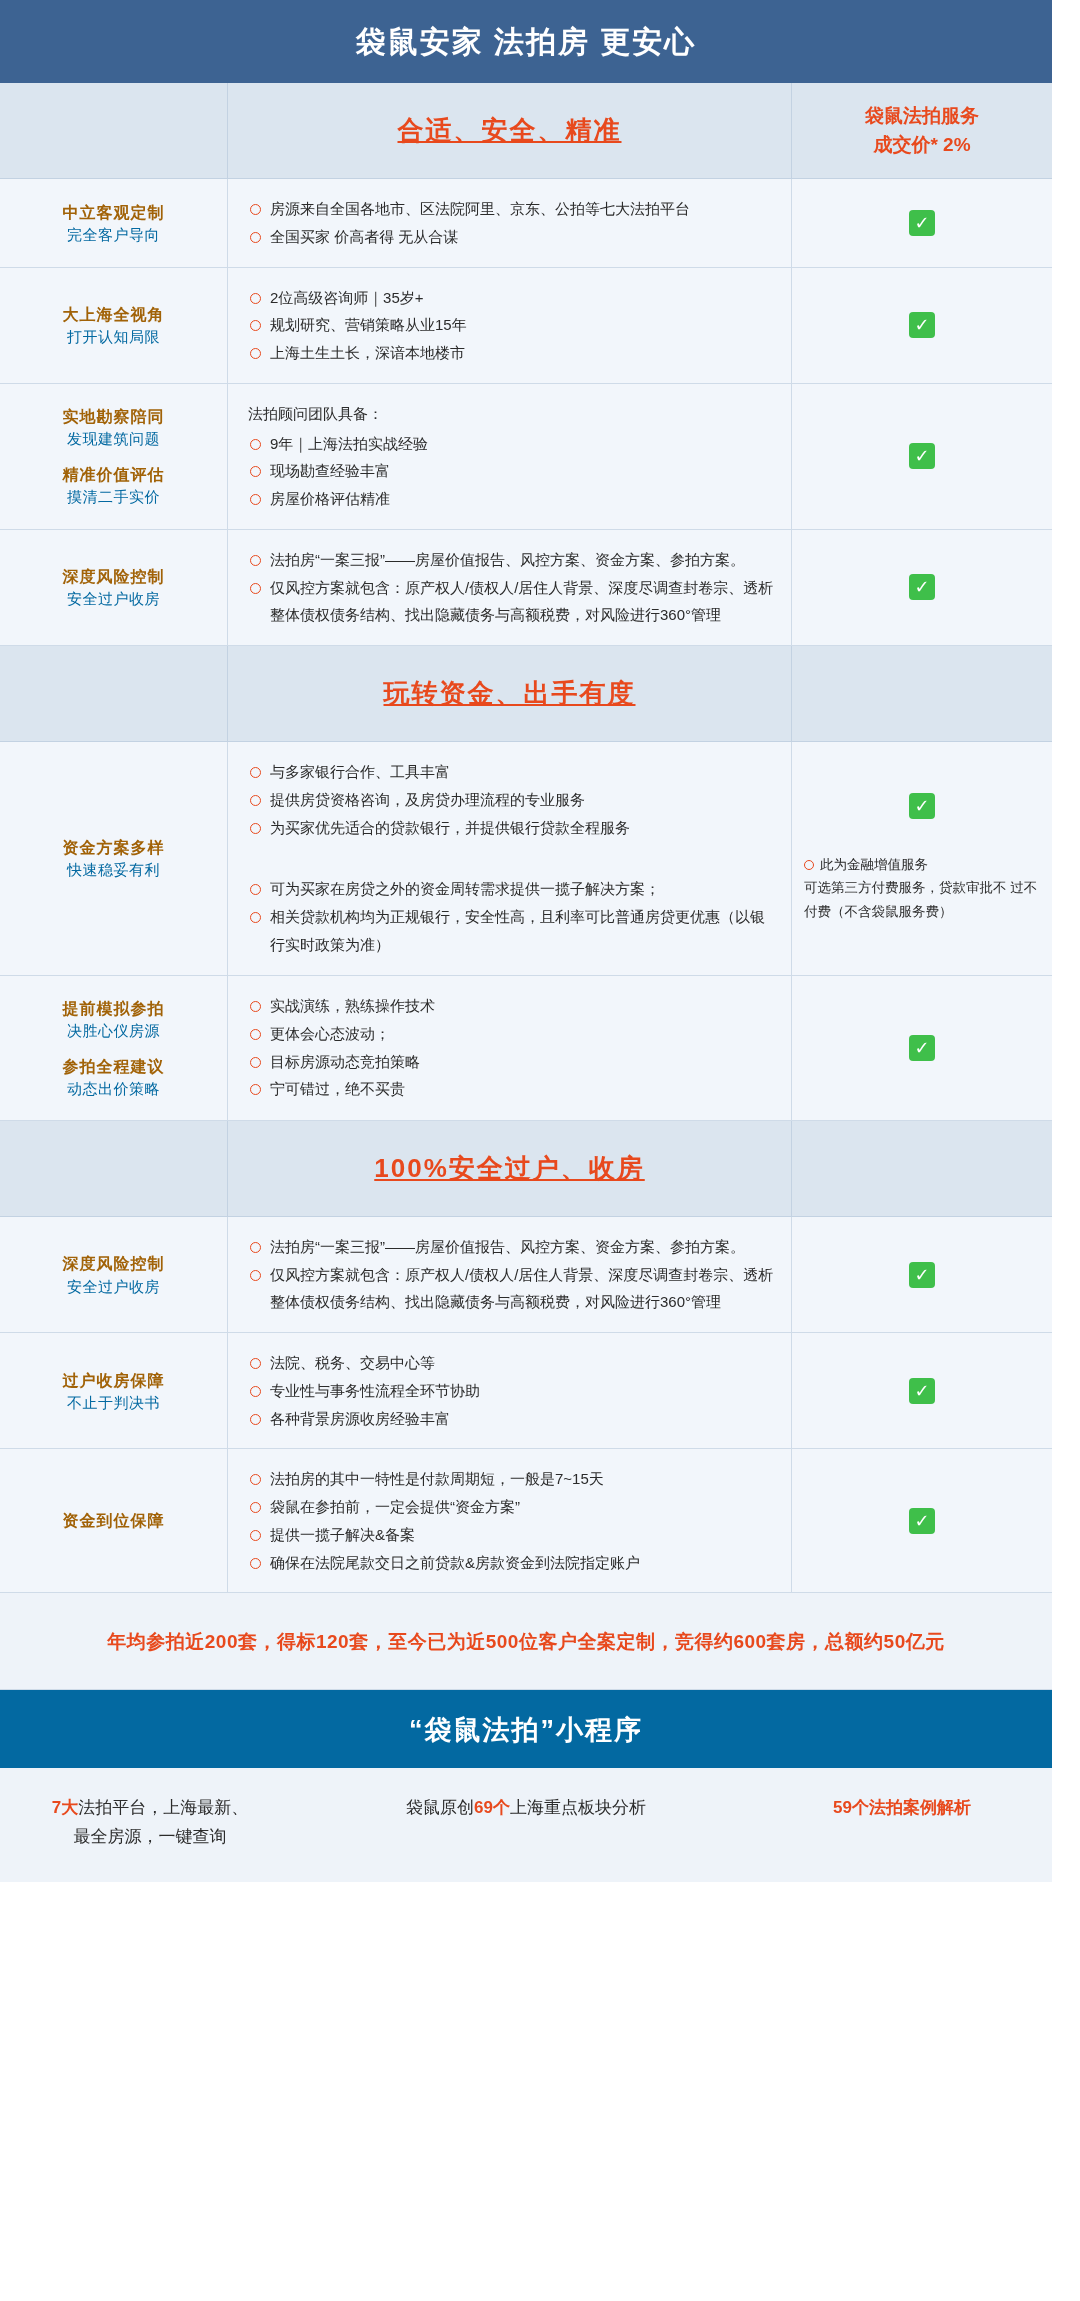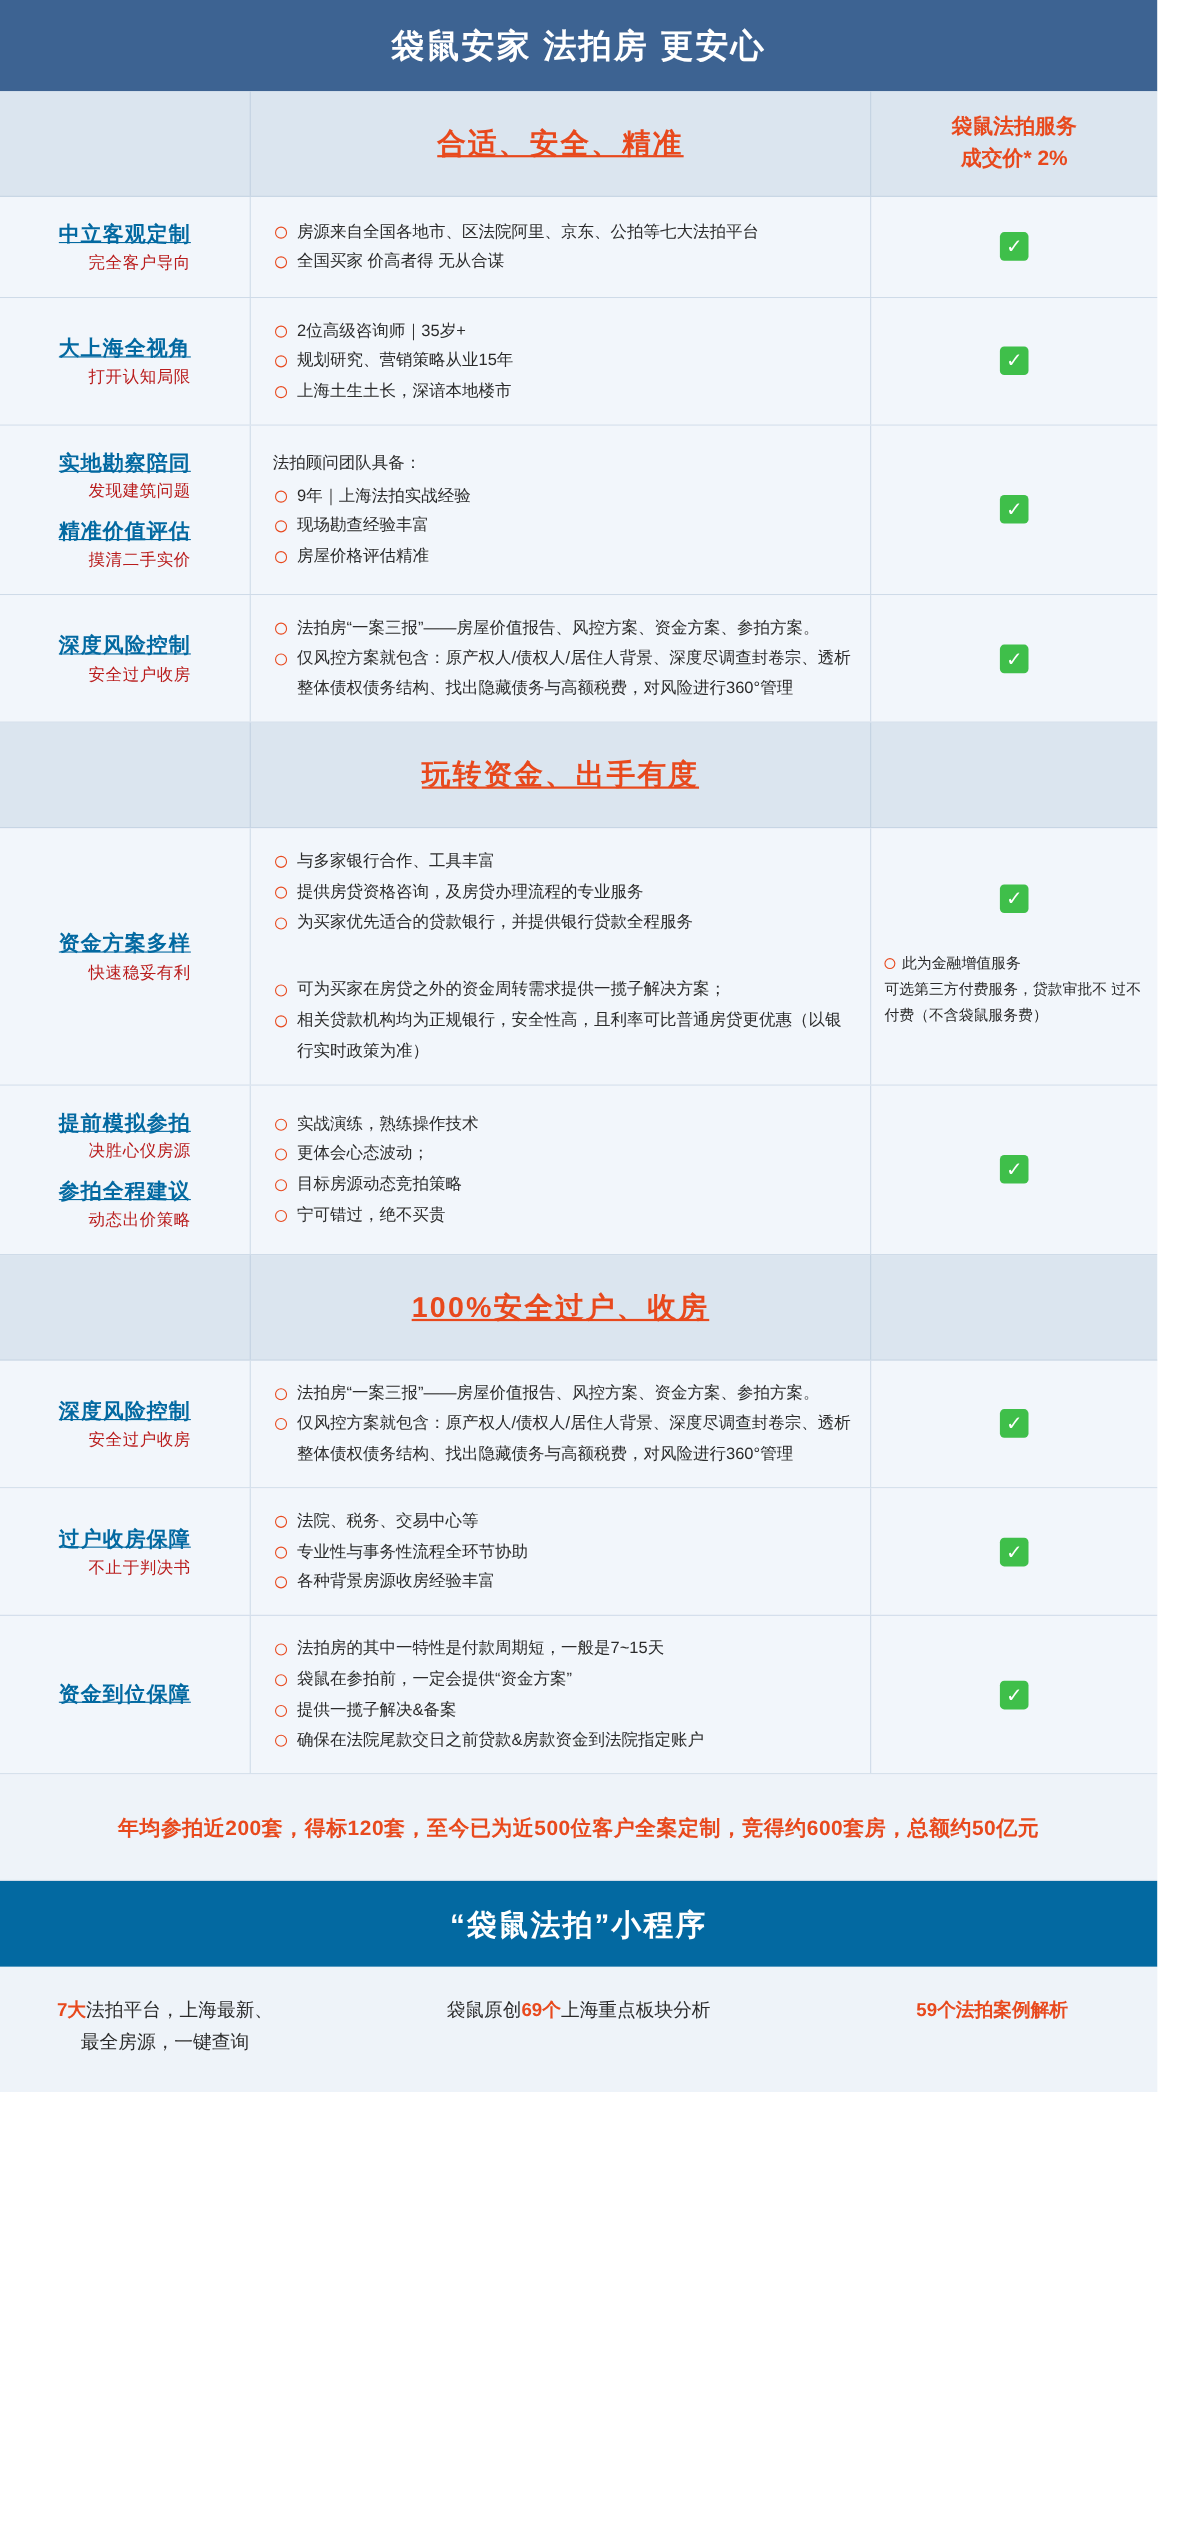--- a/index.html
+++ b/index.html
@@ -78,33 +78,31 @@
     border-right: 1px solid #cfdbe8;
     display: flex;
     flex-direction: column;
     align-items: center;
     justify-content: center;
     text-align: center;
     padding: 14px 8px;
   }
   .label-group { margin: 7px 0; }
   .label-main {
-    color: #0369a1;
-    font-size: 19px;
+    color: #a16207;
+    font-size: 16px;
     font-weight: bold;
     letter-spacing: 1px;
     line-height: 1.45;
-    text-decoration: underline;
   }
   .label-sub {
-    color: #b91c1c;
+    color: #0369a1;
     font-size: 15px;
     margin-top: 2px;
     letter-spacing: 0.5px;
-    text-align: right;
   }
   .row .c-mid {
     flex: 1;
     border-right: 1px solid #cfdbe8;
     padding: 16px 14px 16px 20px;
     display: flex;
     flex-direction: column;
     justify-content: center;
   }
   .row .c-right {

